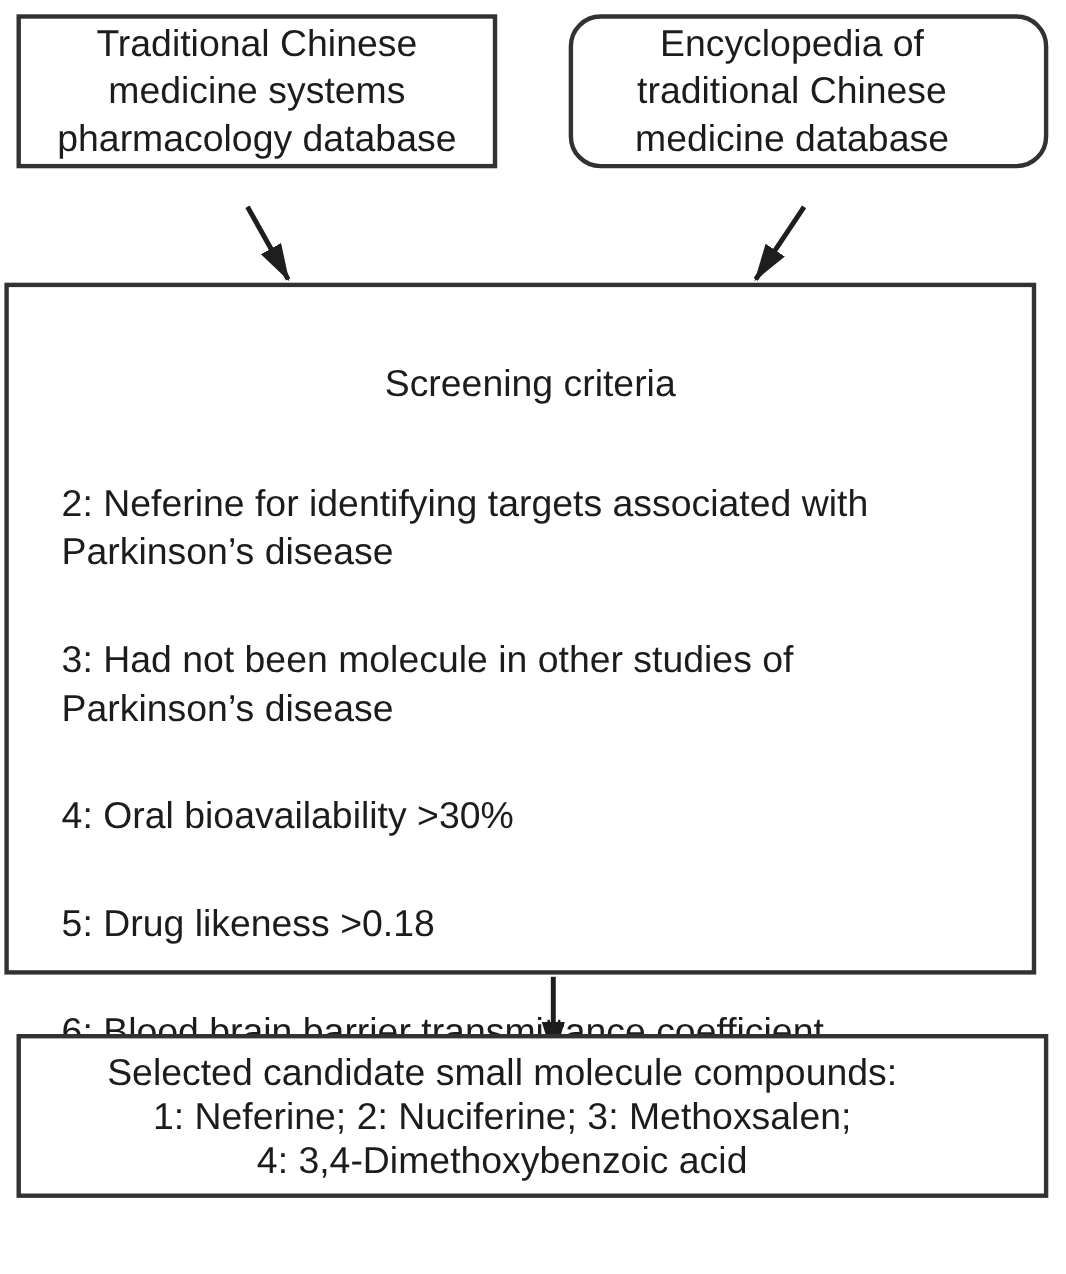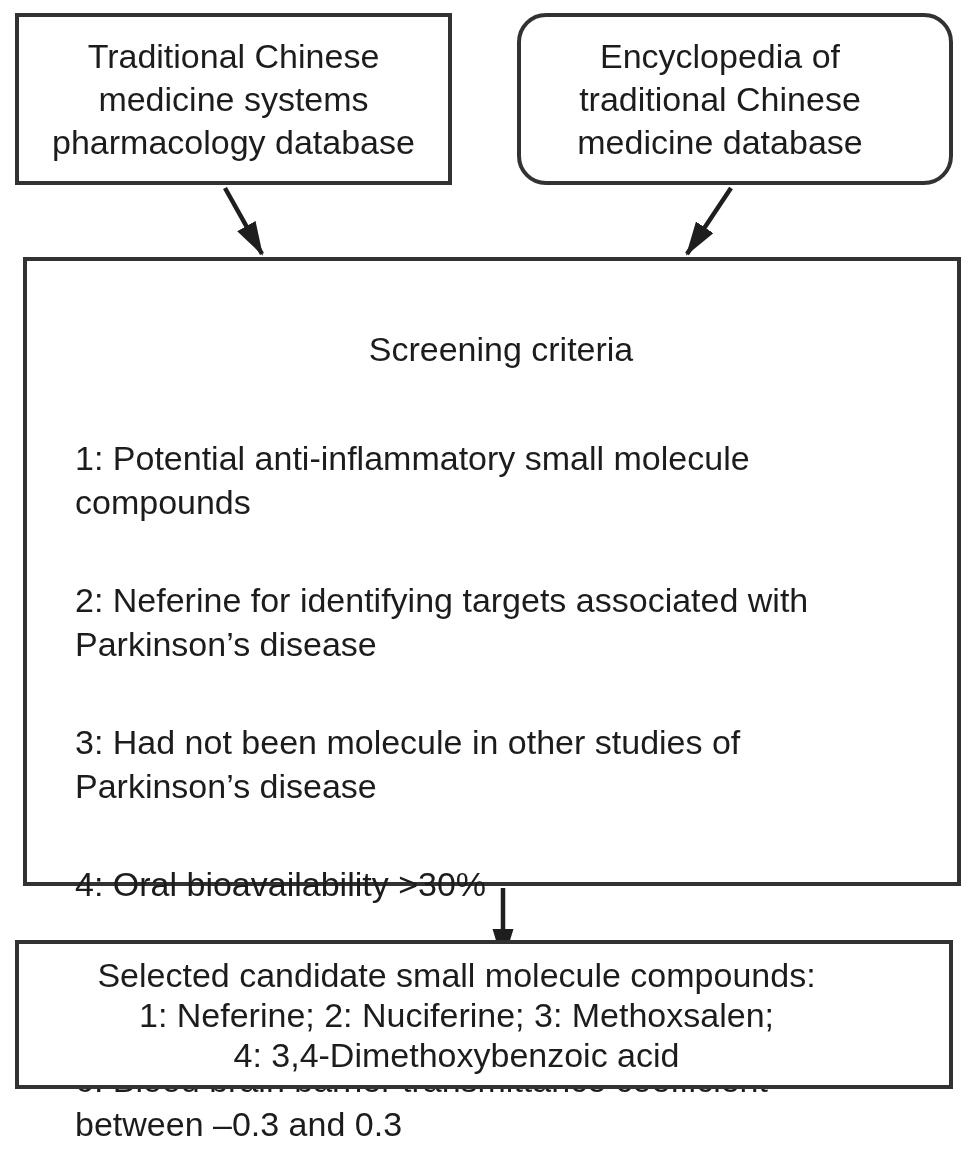--- a/index.html
+++ b/index.html
@@ -20,30 +20,30 @@
 
   .box {
     position: absolute;
     border: 4px solid var(--line);
     background: var(--background);
     white-space: pre-line;
     font-size: 34px;
   }
 
   .box-top {
-    top: 13px; height: 172px;
+    top: 13px; height: 140px;
     display: flex; align-items: center; justify-content: center;
     text-align: center;
     line-height: 43px;
   }
   #box-tl { left: 15px; width: 437px; }
   #box-tr { left: 517px; width: 436px; padding-right: 30px; border-radius: 29px; }
 
   #box-mid {
-    left: 23px; top: 257px; width: 938px; height: 629px;
+    left: 4px; top: 257px; width: 938px; height: 629px;
     padding: 22px 12px 0 48px;
     line-height: 44px;
   }
   #box-mid .mid-title {
     text-align: center;
     margin-left: -18px;       
     margin-bottom: 21px;
     white-space: pre-line;
   }
   #box-mid .criterion { margin-bottom: 10px; white-space: pre-line; }
@@ -86,22 +86,20 @@
         <path d="M0,0 L34,10.5 L0,21 Z" fill="#1e1e1e"></path>
       </marker>
     </defs>
     <line x1="225" y1="188" x2="262" y2="254" marker-end="url(#head)"></line>
     <line x1="731" y1="188" x2="687" y2="254" marker-end="url(#head)"></line>
     <line x1="503" y1="888" x2="503" y2="961" marker-end="url(#head)"></line>
   </svg>
 
   <div class="box" id="box-mid">
     <div class="mid-title">Screening criteria</div>
-    <div class="criterion">1: Potential anti-inflammatory small molecule
-compounds</div>
     <div class="criterion">2: Neferine for identifying targets associated with
 Parkinson’s disease</div>
     <div class="criterion">3: Had not been molecule in other studies of
 Parkinson’s disease</div>
     <div class="criterion">4: Oral bioavailability &gt;30%</div>
     <div class="criterion">5: Drug likeness &gt;0.18</div>
     <div class="criterion">6: Blood brain barrier transmittance coefficient
 between –0.3 and 0.3</div>
   </div>
 

